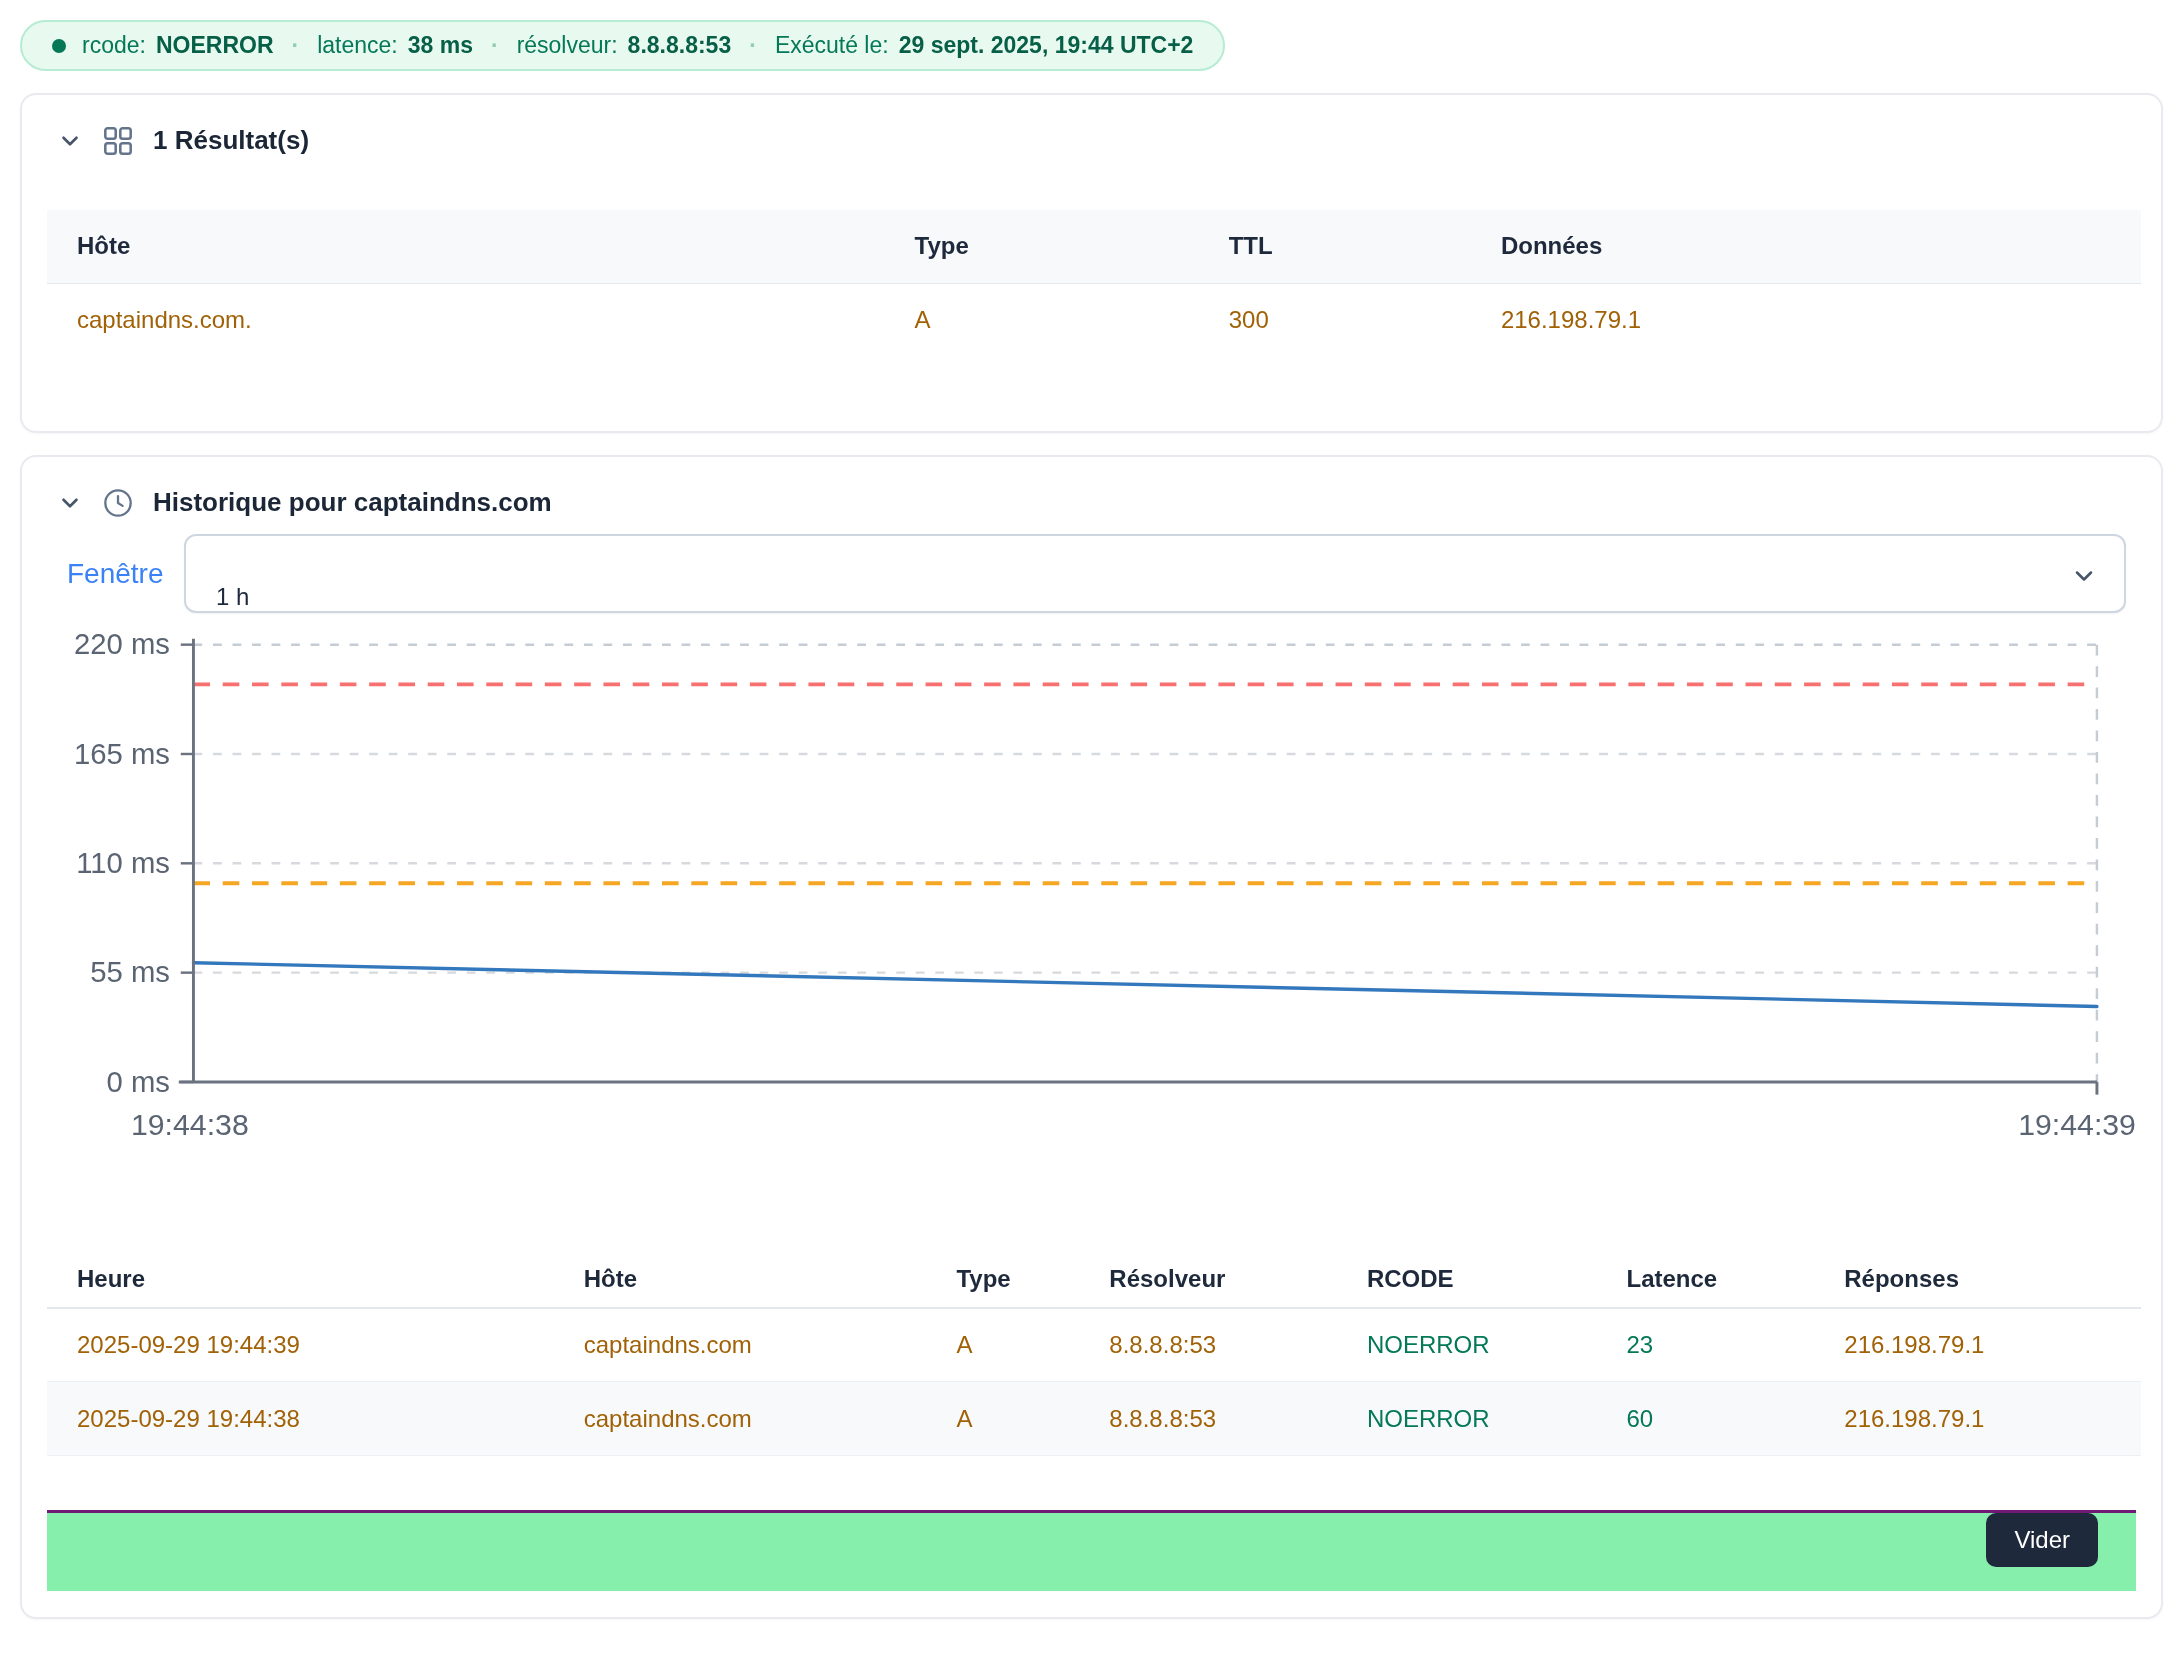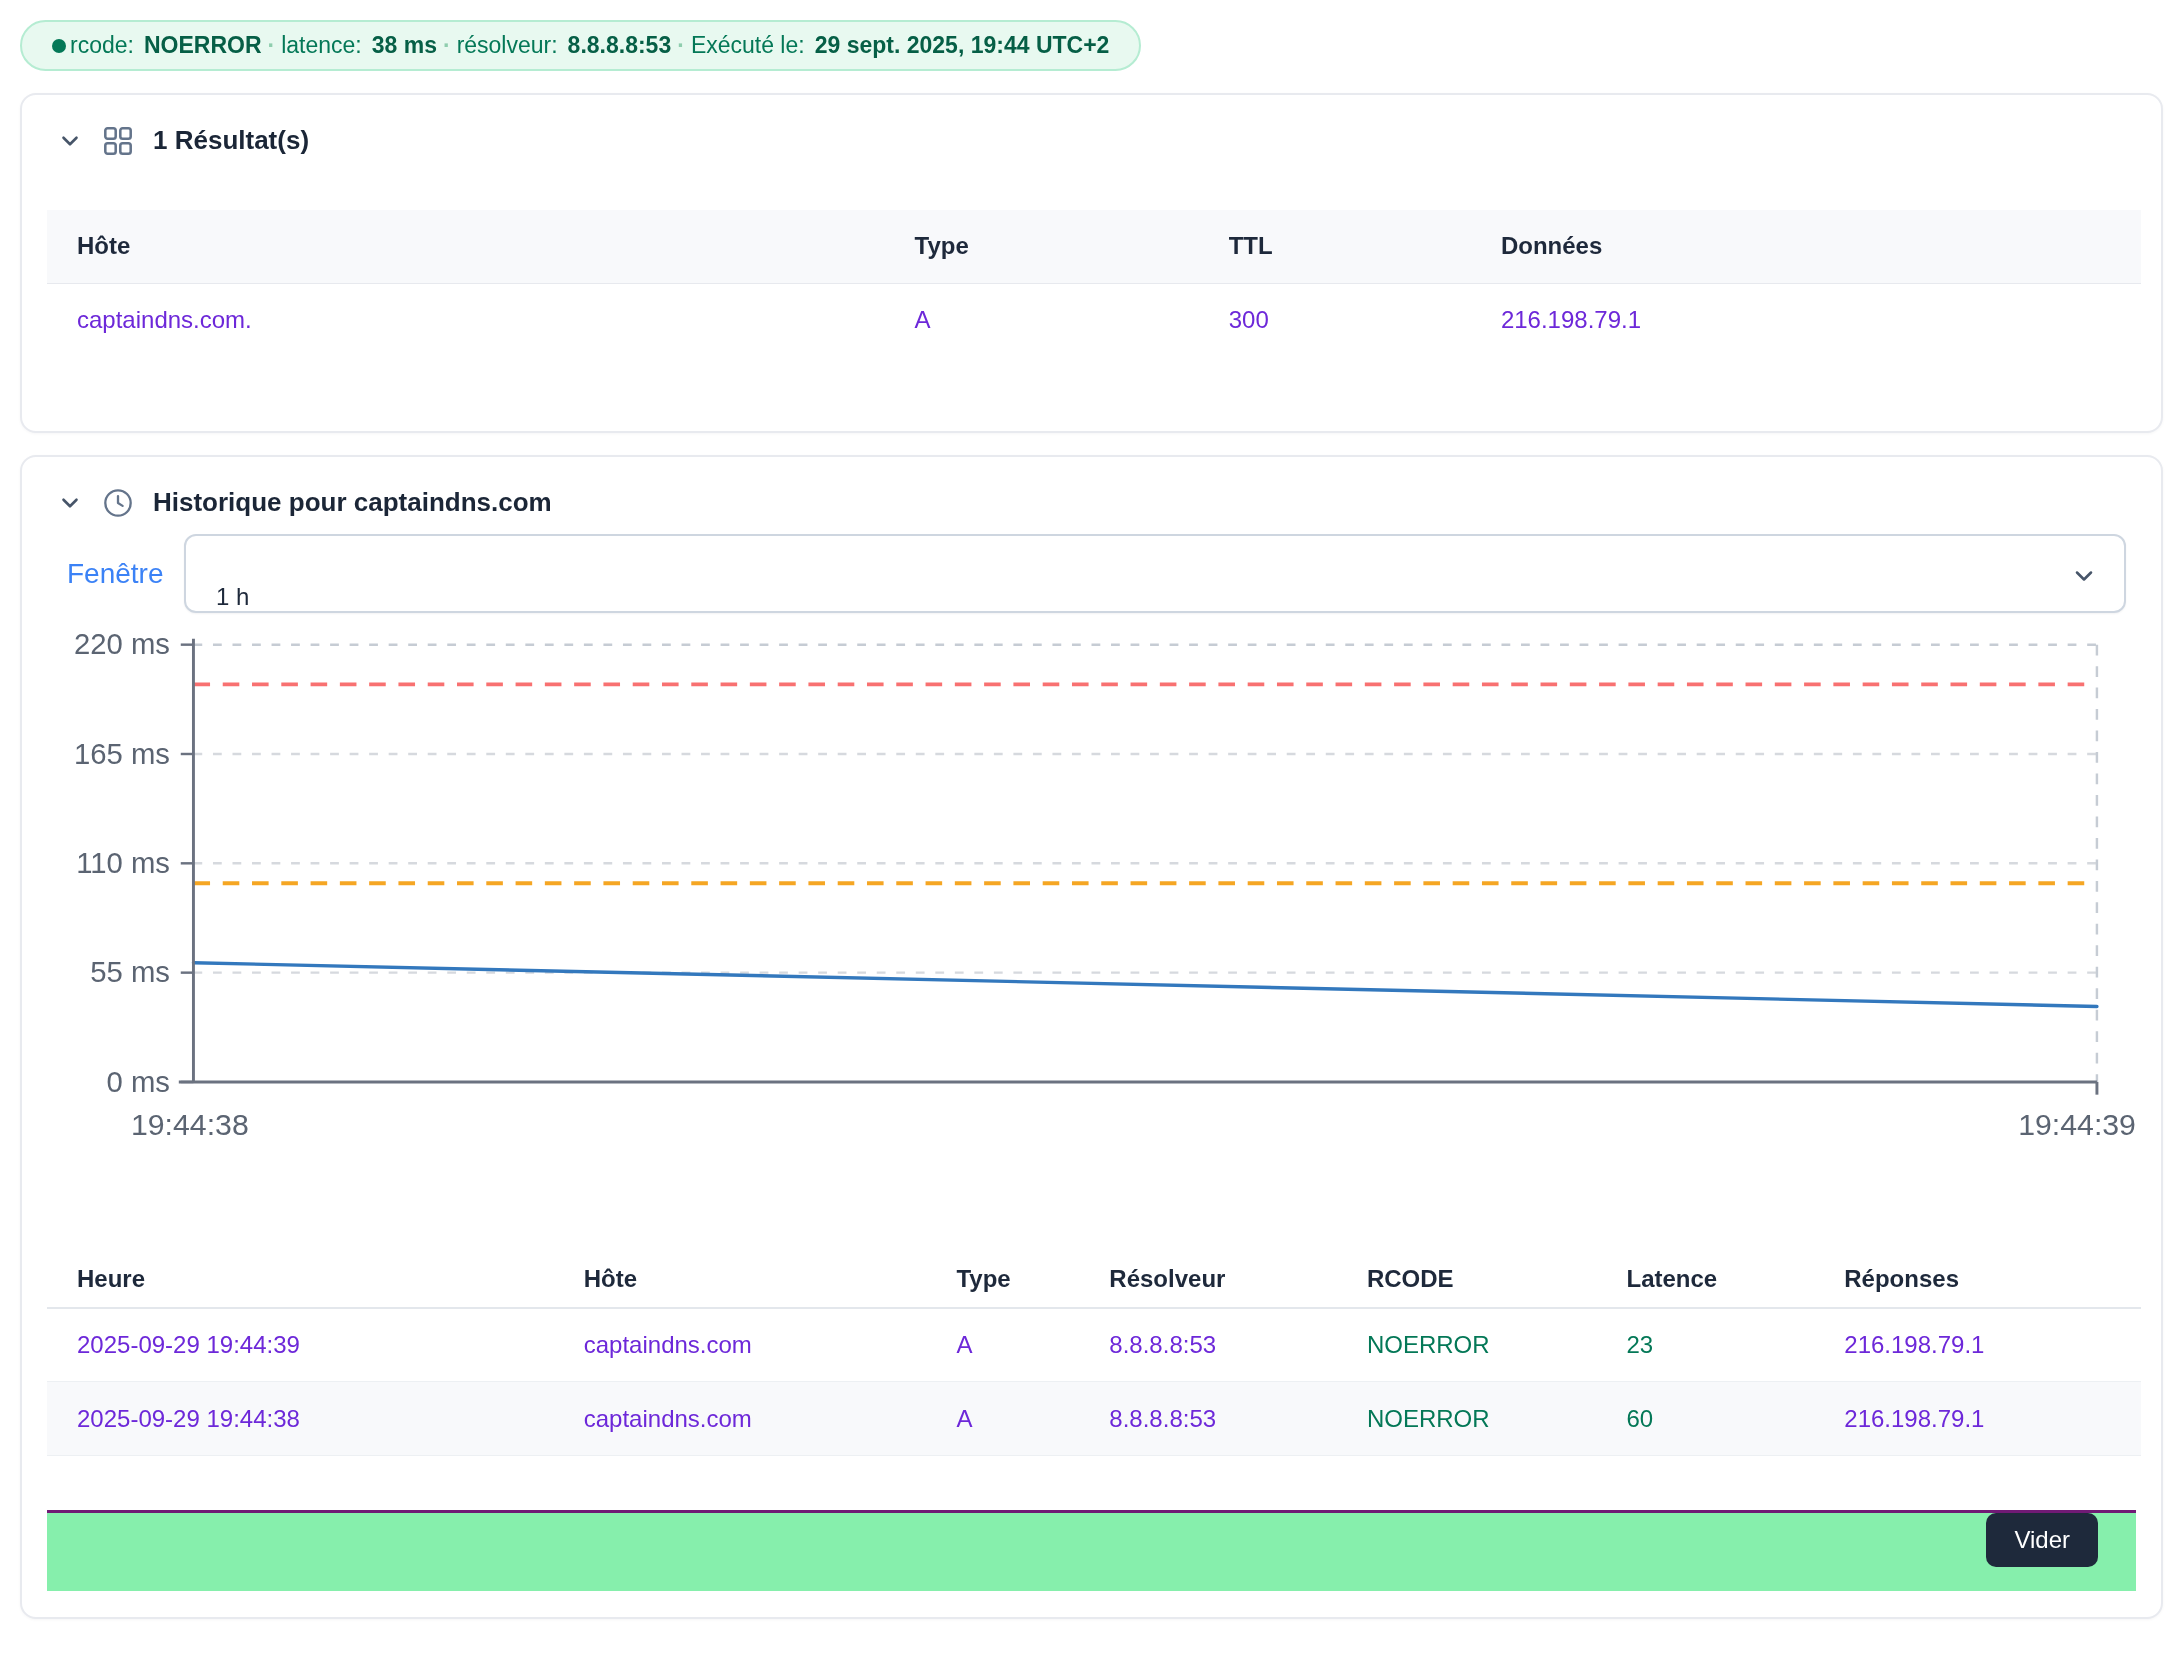--- a/index.html
+++ b/index.html
@@ -1,21 +1,21 @@
 <!DOCTYPE html>
 <html><head>
 <meta charset="utf-8">
 <style>
   * { box-sizing: border-box; margin: 0; padding: 0; }
   html, body { width: 2178px; background: #ffffff; font-family: "Liberation Sans", sans-serif; color: #1e293b; }
   body { position: relative; height: 1677px; overflow: hidden; }
 
   
   .status-badge {
-    display: inline-flex; align-items: center; gap: 4px;
+    display: inline-flex; align-items: center; gap: 16px;
     margin: 20px 0 0 20px; height: 51px; padding: 0 30px;
     background: #e8f9f0; border: 2px solid #b5ecd2; border-radius: 27px;
     font-size: 23px; color: #047857; white-space: nowrap;
   }
   .status-badge .dot { width: 14px; height: 14px; border-radius: 50%; background: #047857; flex: 0 0 auto; }
   .status-badge .lbl { font-weight: 400; }
   .status-badge .val { font-weight: 700; color: #065f46; }
   .status-badge .sep { color: #8fceae; font-weight: 700; padding: 0 2px; }
   .badge-item { display: inline-flex; gap: 10px; align-items: baseline; }
 
@@ -30,21 +30,21 @@
     padding: 30px 35px 0 35px;
     font-size: 26px; font-weight: 700; color: #1b2637;
   }
   .icon { display: inline-flex; align-items: center; justify-content: center; color: #64748b; }
   .chev { color: #475569; }
 
   
   table { border-collapse: collapse; width: 2094px; margin: 0 25px; table-layout: fixed; font-size: 24px; }
   th, td { text-align: left; padding: 0 0 0 30px; height: 74px; vertical-align: middle; }
   th { font-weight: 700; color: #1e293b; }
-  td { color: #6d28d9; }
+  td { color: #a16207; }
 
   #results-table { margin-top: 54px; margin-bottom: 74px; }
   #results-table thead tr { background: #f8f9fb; border-bottom: 1px solid #e7e9ee; }
   #results-table thead th { height: 73px; }
 
   #history-table { margin-top: 77px; }
   #history-table thead tr { border-bottom: 2px solid #e3e7ec; }
   #history-table thead th { height: 53px; padding-bottom: 4px; }
   #history-table tbody tr { border-bottom: 1px solid #edf0f3; }
   #history-table tbody tr.alt { background: #f8f9fb; }

